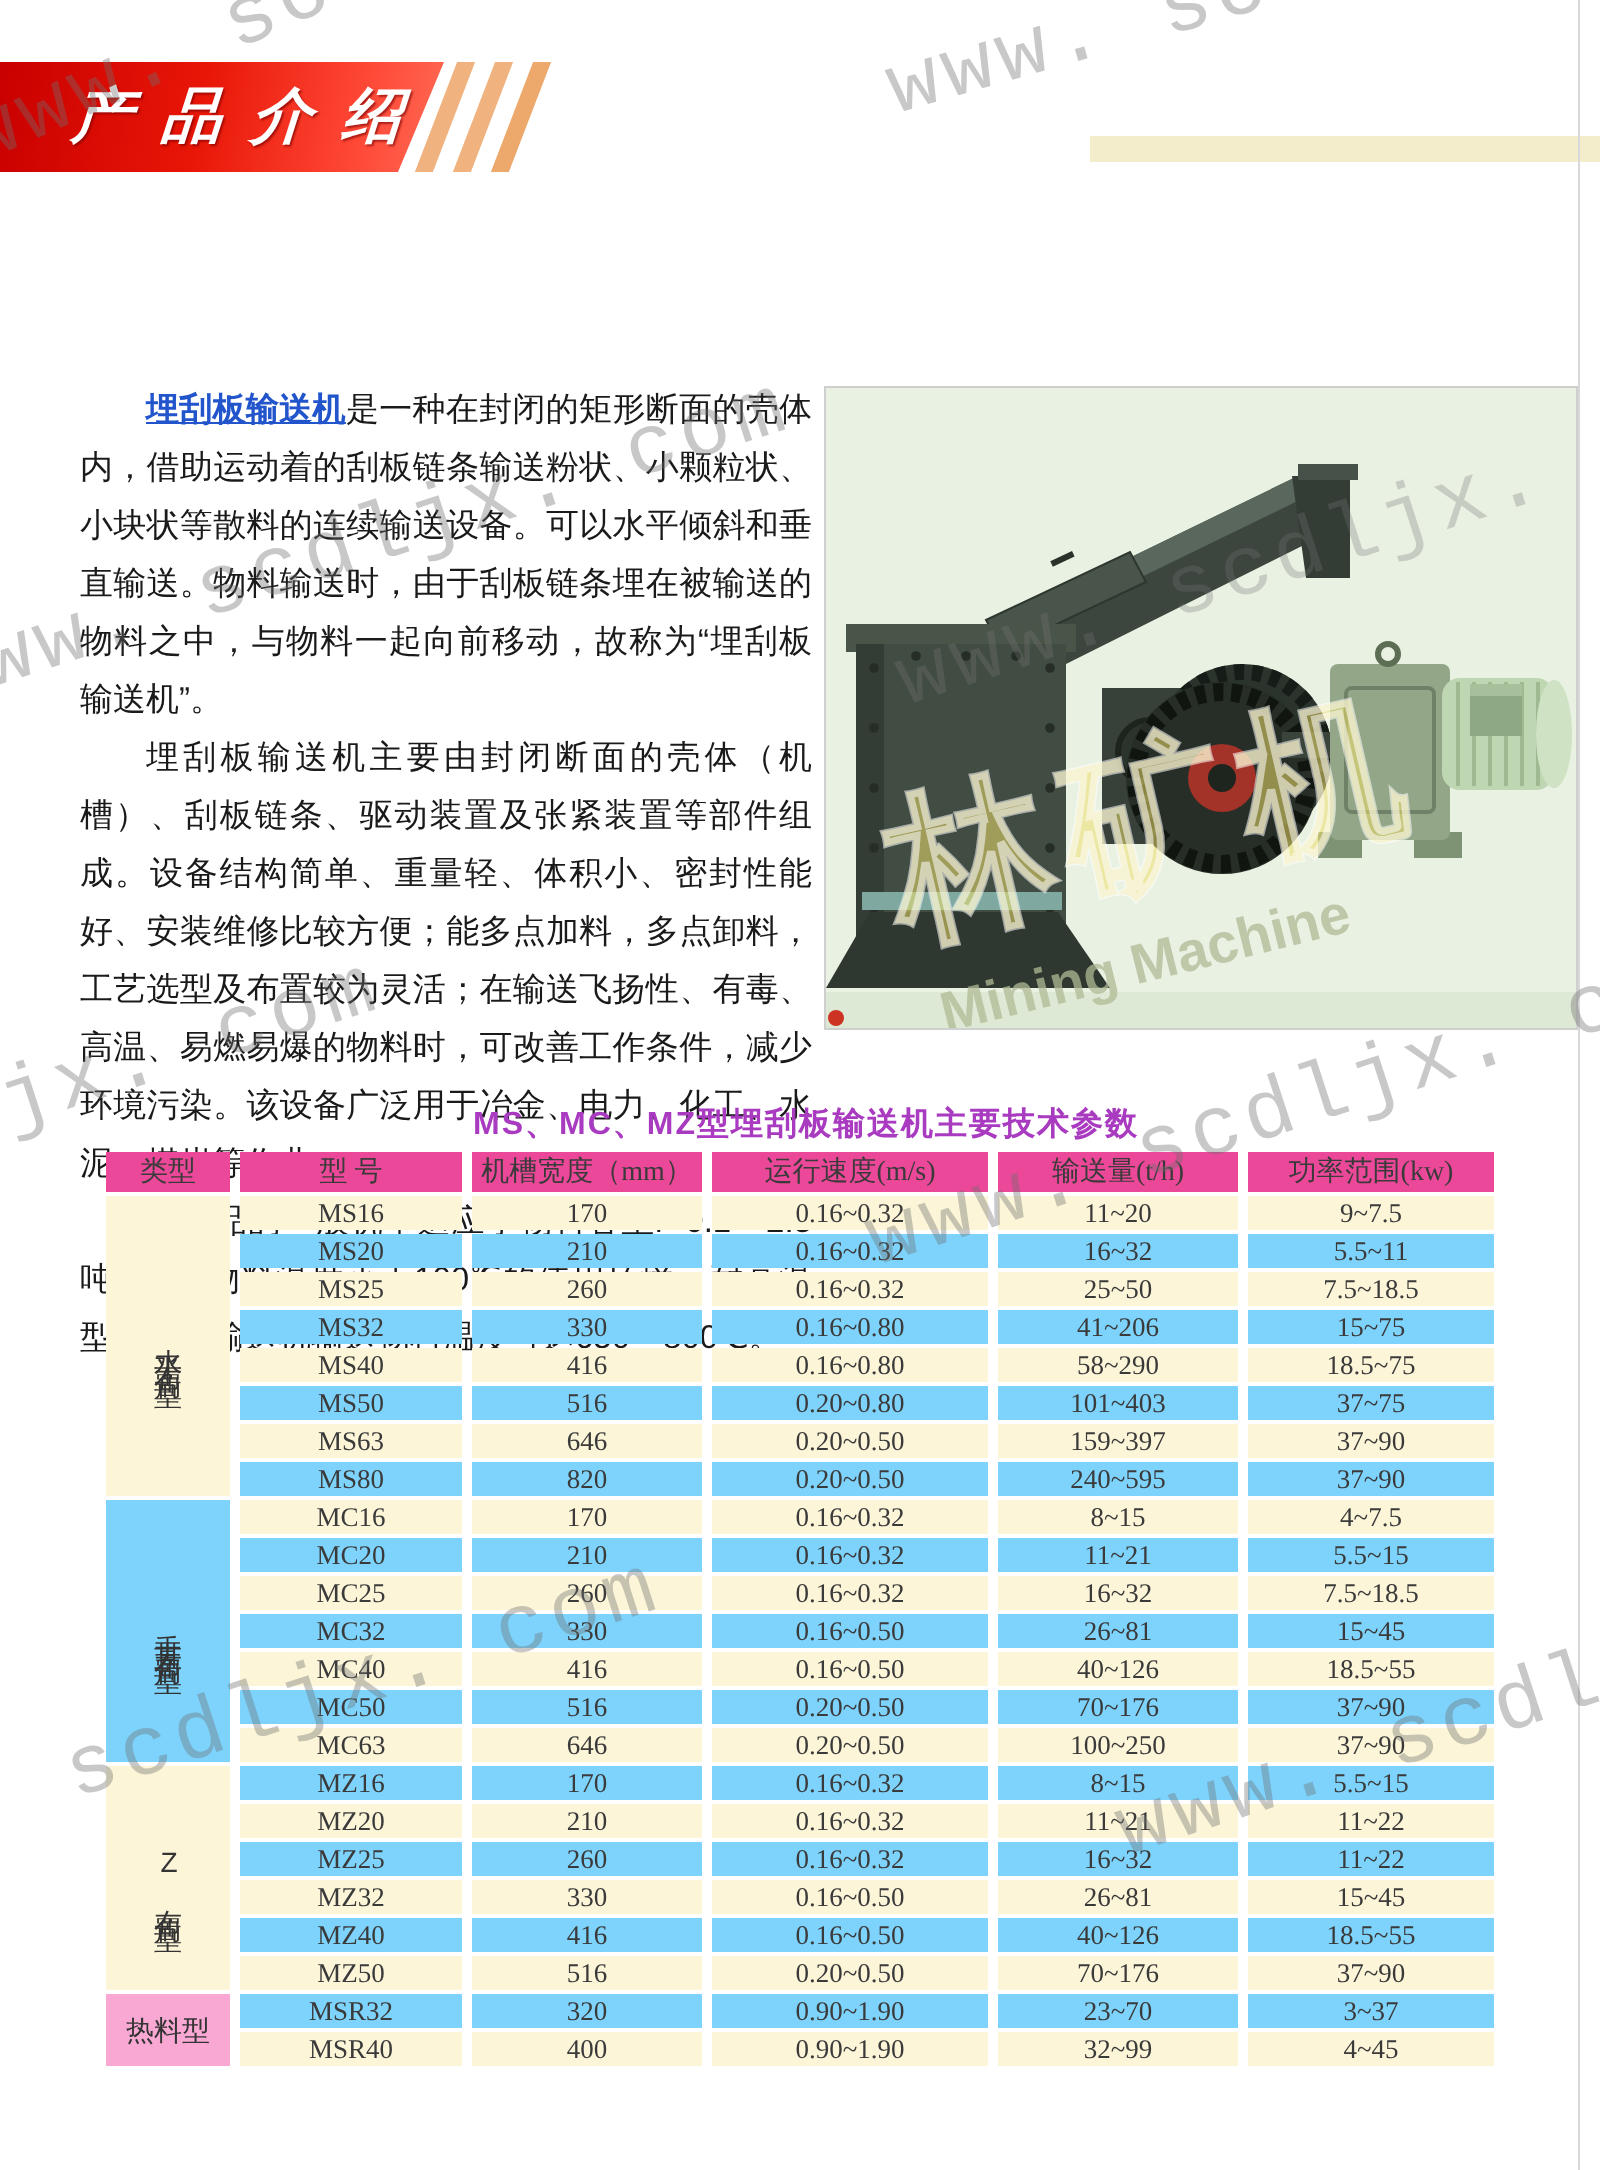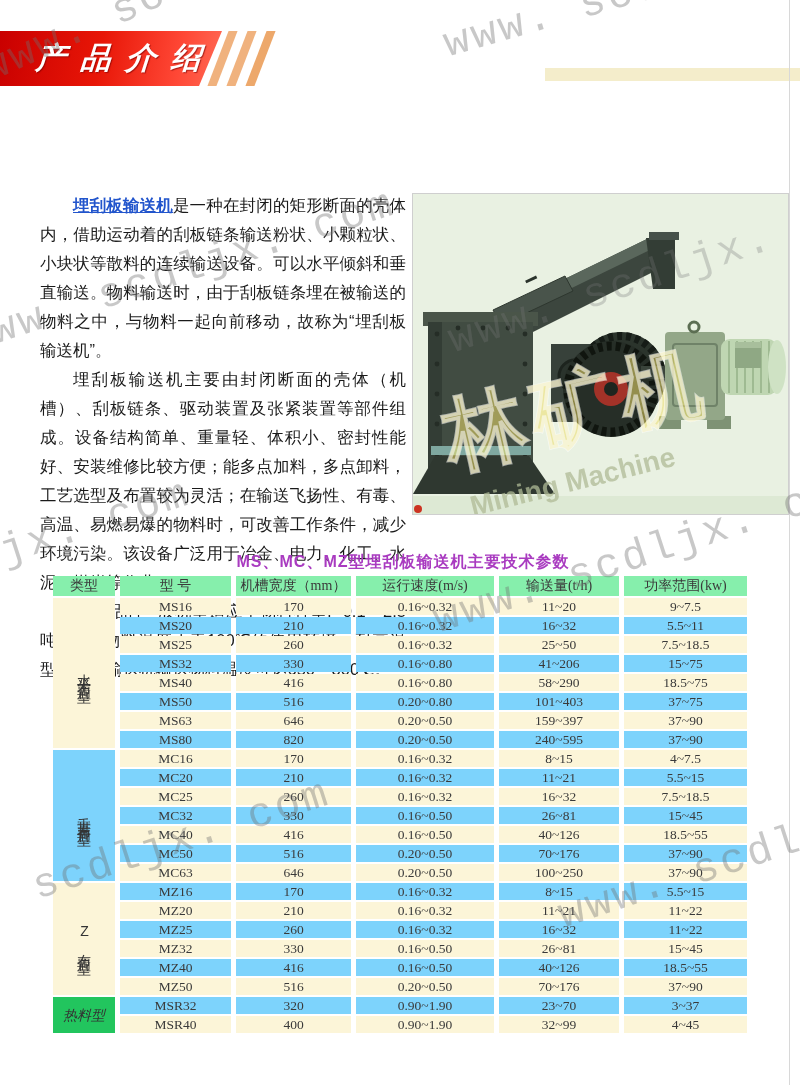--- a/index.html
+++ b/index.html
@@ -63,27 +63,27 @@
   .table-title{
     position:absolute; left:53px; top:552px; width:700px; z-index:3;
     text-align:center; font-size:16px; font-weight:bold; color:#a93bc0; letter-spacing:1px;
   }
   .spec-table-wrap{position:absolute; left:48px; top:574px; z-index:3;}
   table.spec{
     border-collapse:separate; border-spacing:5px 2px; table-layout:fixed;
     font-family:"Liberation Serif",serif; font-size:13.5px; color:#3a3a3a;
   }
   table.spec th{
-    height:20px; font-weight:normal; font-size:14px; background:#86efac;
+    height:20px; font-weight:normal; font-size:14px; background:#ec4899;
     padding:0 2px; white-space:nowrap;
   }
   table.spec td{height:17px; line-height:17px; text-align:center; padding:0 2px; white-space:nowrap;}
   .bg-cream{background:#fcf5d8;}
   .bg-blue{background:#7dd3fc;}
-  .bg-lav{background:#22c55e;font-style:italic;}
+  .bg-lav{background:#f9a8d4;}
   td.typecell{font-family:"Liberation Sans",sans-serif; font-size:14px; color:#333; vertical-align:middle; text-align:center;}
   td.vtext{writing-mode:vertical-rl; text-orientation:upright; letter-spacing:4px;}
   
   .footer-band{
     position:absolute; left:0; top:1046px; width:800px; height:32px; z-index:2;
     border-top:1px solid #c9c9c9; border-bottom:1px solid #cccccc;
   }
   .footer-div1{position:absolute; left:78px; top:0; width:1px; height:32px; background:#cccccc;}
   .footer-div2{position:absolute; left:673px; top:0; width:1px; height:32px; background:#d4d4d4;}
   .footer-label{

